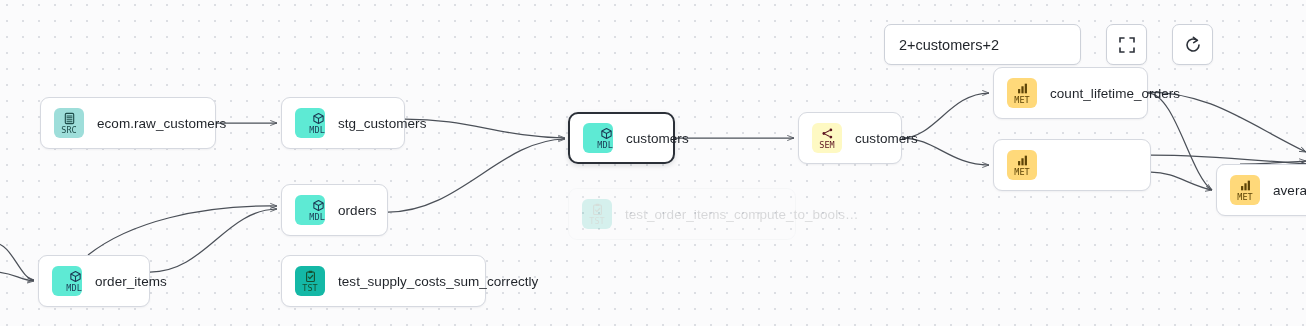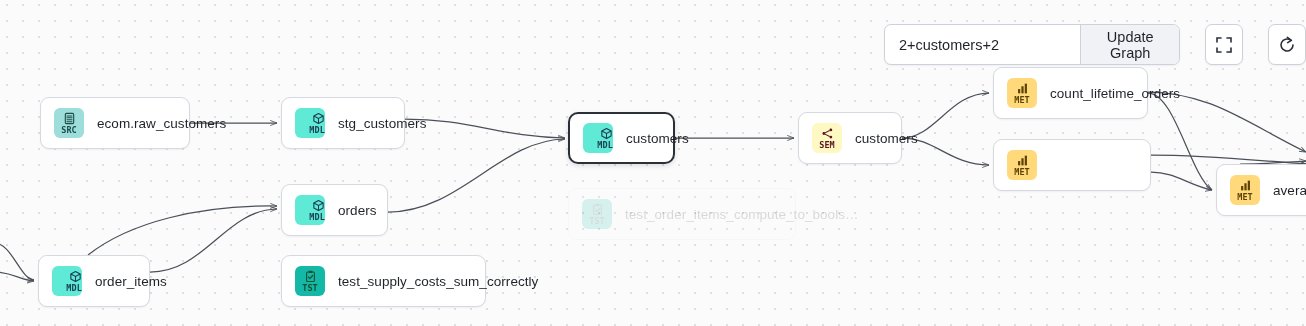--- a/index.html
+++ b/index.html
@@ -69,21 +69,21 @@
     flex-direction: column;
     align-items: center;
     justify-content: center;
     margin-right: 13px;
     line-height: 1;
   }
   .badge svg { display: block; }
   .badge .abbr {
     font-family: "DejaVu Sans Mono", monospace;
     font-size: 8.5px;
-    font-weight: 700;
+    font-weight: 400;
     letter-spacing: 0.1px;
     margin-top: 1px;
   }
 
   .badge.src { background: #9ededa; color: #1d4d4a; }
   .badge.mdl { background: #5eead4; color: #1b3c55; align-items: flex-end; }
   .badge.sem { background: #fef9c3; color: #5c1420; }
   .badge.met { background: #ffd97a; color: #5d4406; }
   .badge.tst { background: #14b8a6; color: #16502f; }
 
@@ -171,21 +171,21 @@
         <path d="M 902,138 C 935,138 950,165 989,165" class="edge-path" marker-end="url(#arrow)"></path>
         <path d="M 1148,93 C 1175,93 1190,175 1212,190" class="edge-path" marker-end="url(#arrow)"></path>
         <path d="M 1151,172 C 1175,172 1190,186 1212,190" class="edge-path" marker-end="url(#arrow)"></path>
         <path d="M 1148,92 C 1210,92 1250,125 1306,152" class="edge-path" marker-end="url(#arrow)"></path>
         <path d="M 1151,155 C 1210,155 1250,160 1306,164" class="edge-path" marker-end="url(#arrow)"></path>
         <path d="M 1240,164 C 1270,164 1285,162 1306,161" class="edge-path" marker-end="url(#arrow)"></path>
       </g>
   </svg>
 
   <div id="nodes-layer">
-      <div class="node" style="left: 40px; top: 97px; width: 150px;">
+      <div class="node" style="left: 40px; top: 97px; width: 176px;">
         <div class="badge src">
           <svg width="13" height="13" viewBox="0 0 14 14">
             <rect x="2.5" y="1.5" width="9" height="11" rx="1.2" fill="none" stroke="currentColor" stroke-width="1.2"></rect>
             <path d="M4.3,4.2 H9.7 M4.3,6.3 H9.7 M4.3,8.4 H9.7 M4.3,10.4 H9.7" stroke="currentColor" stroke-width="1.1" stroke-linecap="round"></path>
           </svg>
           <span class="abbr">SRC</span>
         </div>
         <span class="node-label">ecom.raw_customers</span>
       </div>
       <div class="node" style="left: 281px; top: 97px; width: 124px;">
@@ -292,21 +292,20 @@
           </svg>
           <span class="abbr">MET</span>
         </div>
         <span class="node-label">average_or</span>
       </div>
     </div>
 
   <div id="toolbar">
     <div class="query-group">
       <input id="query-input" type="text" value="2+customers+2" style="">
-      <button id="update-graph-btn">Update Graph</button>
     </div>
 
     <div class="icon-btn">
       <span>
         <svg width="18" height="18" viewBox="0 0 18 18">
           <g fill="none" stroke="#2b3038" stroke-width="1.6" stroke-linecap="round">
             <path d="M2,6 L2,2 L6,2"></path>
             <path d="M12,2 L16,2 L16,6"></path>
             <path d="M16,12 L16,16 L12,16"></path>
             <path d="M6,16 L2,16 L2,12"></path>

